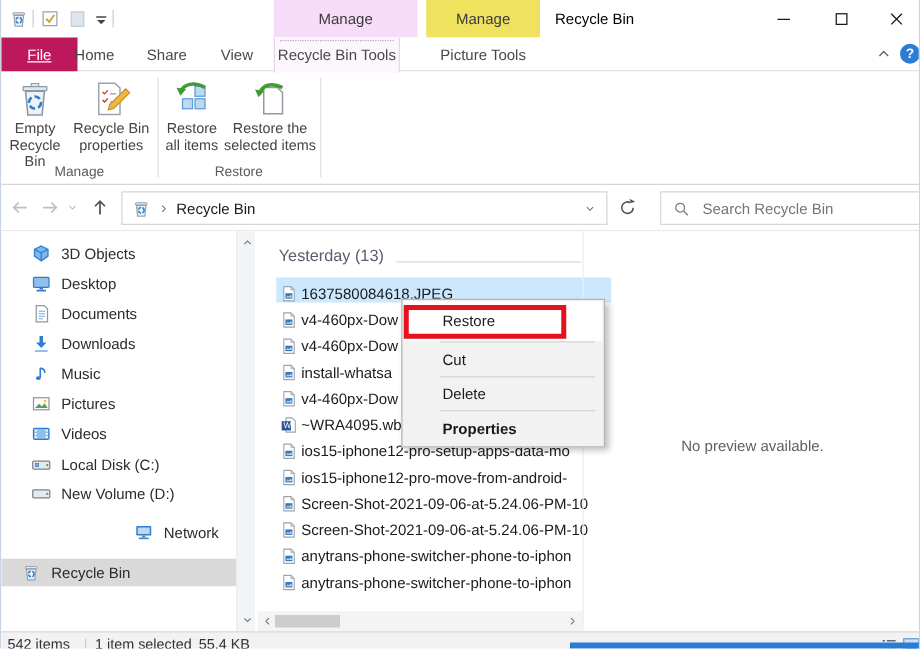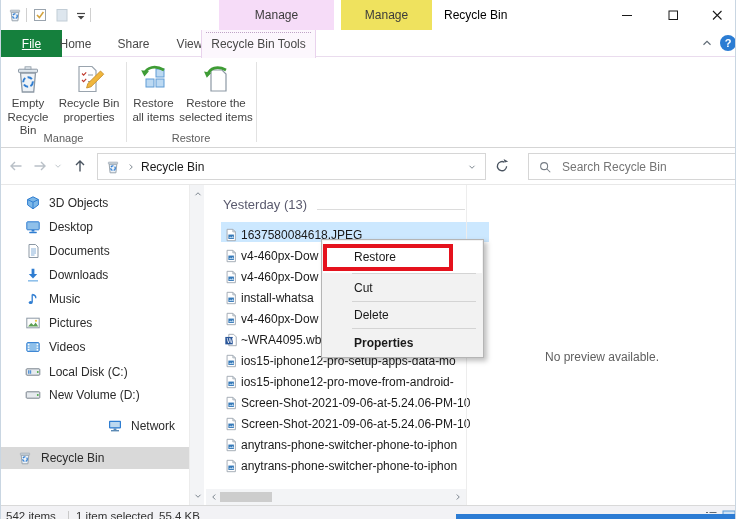--- a/index.html
+++ b/index.html
@@ -16,21 +16,21 @@
   .qatbtn{position:absolute;top:5px;width:20px;height:20px;display:flex;align-items:center;justify-content:center;}
   .ctxhdr{position:absolute;top:0;height:30px;display:flex;align-items:center;justify-content:center;
           font-size:12px;color:#3b3b3b;}
   .wtitle{position:absolute;left:443px;top:8px;font-size:12px;color:#000;}
   .winbtn{position:absolute;top:0;height:30px;display:flex;align-items:center;justify-content:center;}
 
   
   .tabrow{position:absolute;left:0;top:30px;width:736px;height:27px;background:#fff;border-bottom:1px solid #eadcee;}
   .tab{position:absolute;top:0;height:27px;display:flex;align-items:center;justify-content:center;
        font-size:12px;color:#494949;}
-  .tab-file{background:#15803d;color:#fff;text-decoration:underline;}
+  .tab-file{background:#be185d;color:#fff;text-decoration:underline;}
   .tab-active{background:#fcf7fd;border-left:1px solid #e9d3ed;border-right:1px solid #e9d3ed;height:28px;z-index:2;}
   .tab-active::before{content:"";position:absolute;left:4px;right:4px;top:2px;border-top:1px dotted #bfa3c6;}
 
   
   .ribbon{position:absolute;left:0;top:58px;width:736px;height:90px;background:#fff;border-bottom:1px solid #d5d5d5;}
   .rbtn{position:absolute;top:2px;height:80px;display:flex;flex-direction:column;align-items:center;}
   .rbtn .lbl{margin-top:2px;font-size:11.5px;line-height:13.5px;color:#444;text-align:center;}
   .rgsep{position:absolute;top:4px;width:1px;height:80px;background:#e2e2e2;}
   .rgl{position:absolute;bottom:3px;font-size:11px;color:#5d5d5d;text-align:center;}
 
@@ -290,21 +290,22 @@
           <use href="#i-close"></use>
         </svg>
       </button>
   </div>
 
   <div class="tabrow">
     <button class="tab tab-file" style="left:0;width:61px">File</button>
     <button class="tab" style="left:47px;width:55px">Home</button>
     <button class="tab" style="left:105px;width:55px">Share</button>
     <button class="tab" style="left:161px;width:55px">View</button>
-    <button class="tab tab-active" style="left:200px;width:115px">Recycle Bin Tools</button>
+    <button class="tab tab-active" style="left:218px;width:101px">Recycle Bin Tools</button>
+    <button class="tab" style="left:340px;width:91px">Picture Tools</button>
     <button class="abs" style="left:699px;top:6px;width:14px;height:14px;color:#5f6a75">
         <svg class="ic14">
           <use href="#i-chev-up"></use>
         </svg>
       </button>
     <div class="helpbtn" style="top:5px;position:absolute">
         <span>?</span>
       </div>
   </div>
 

